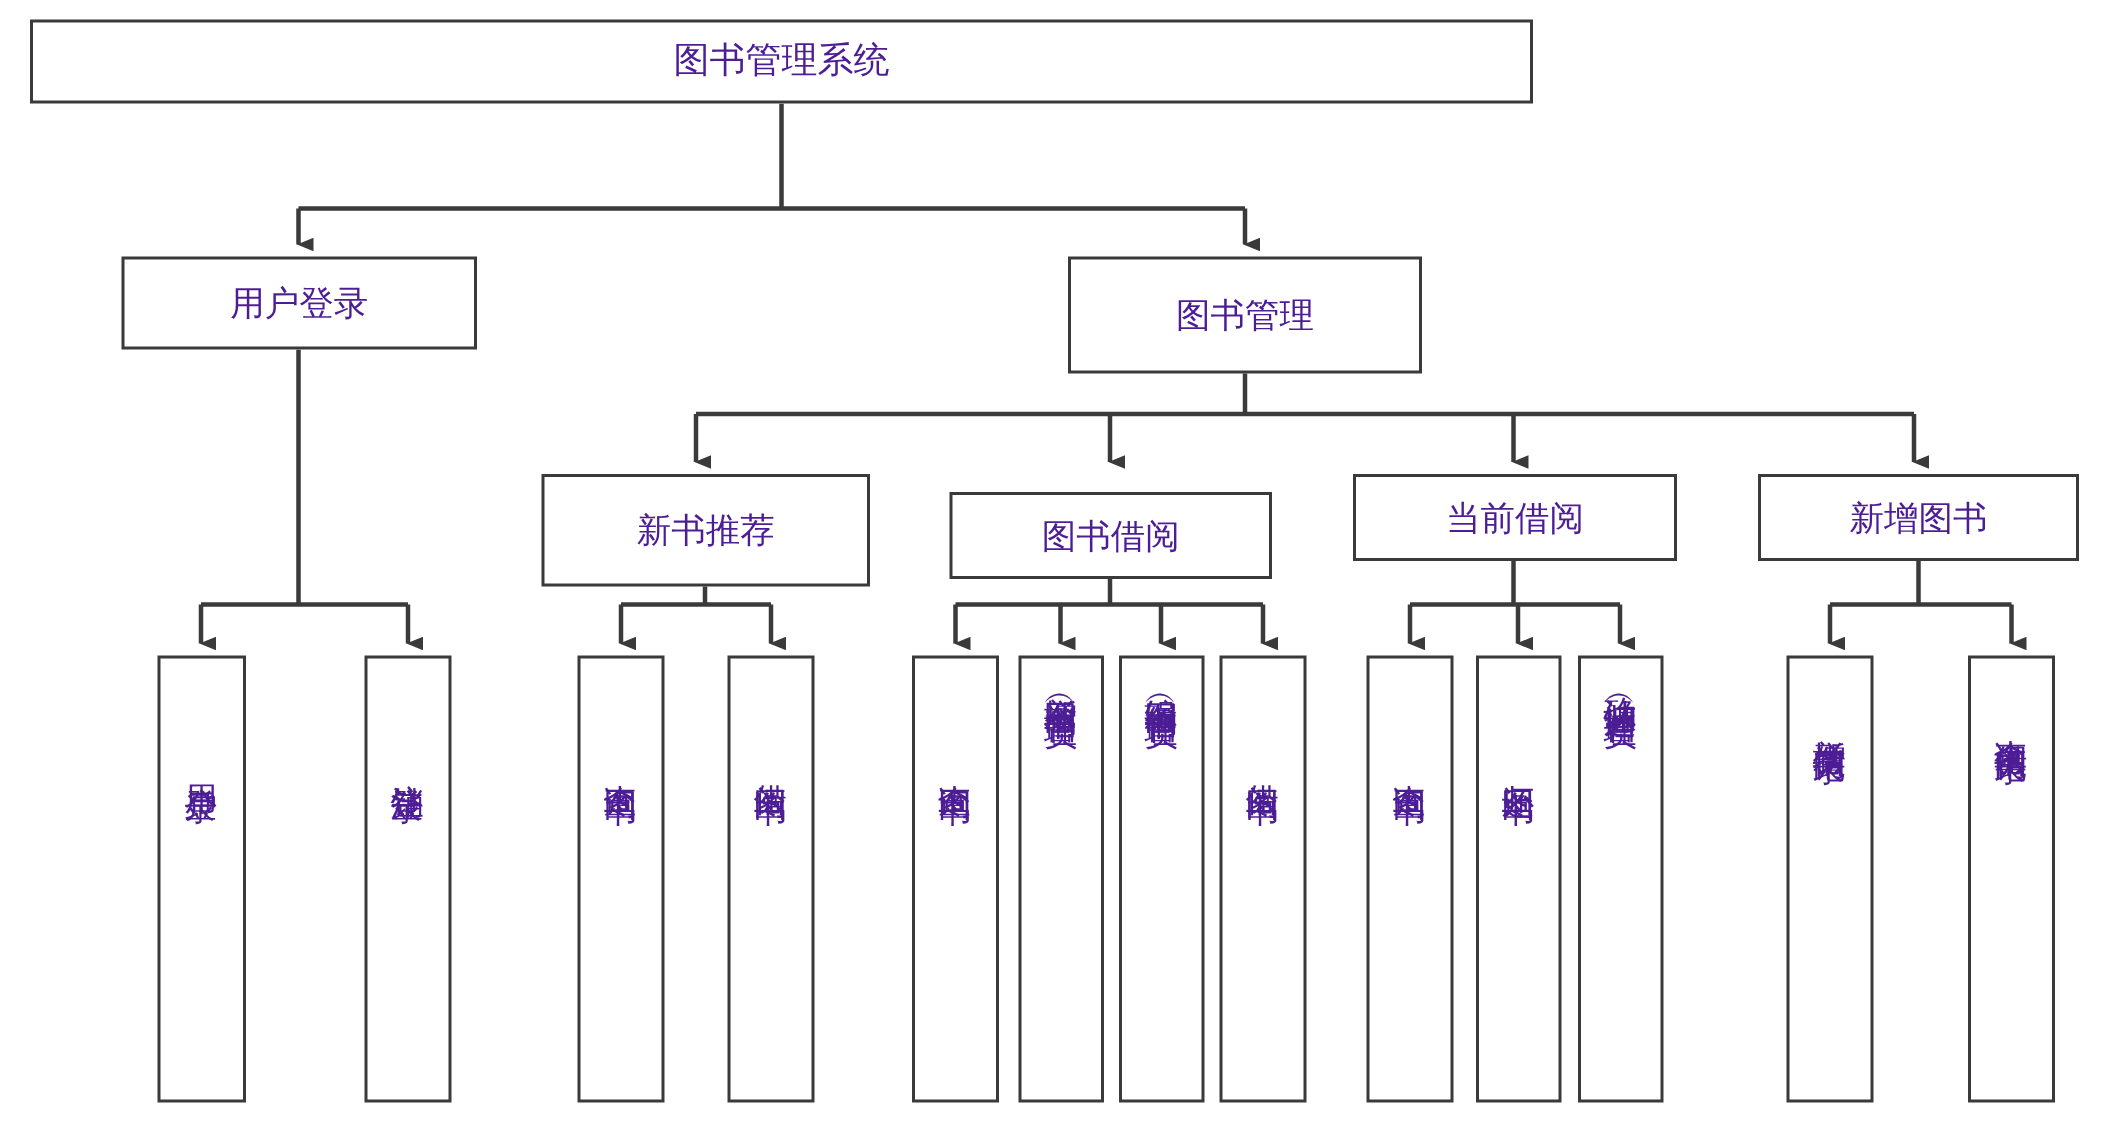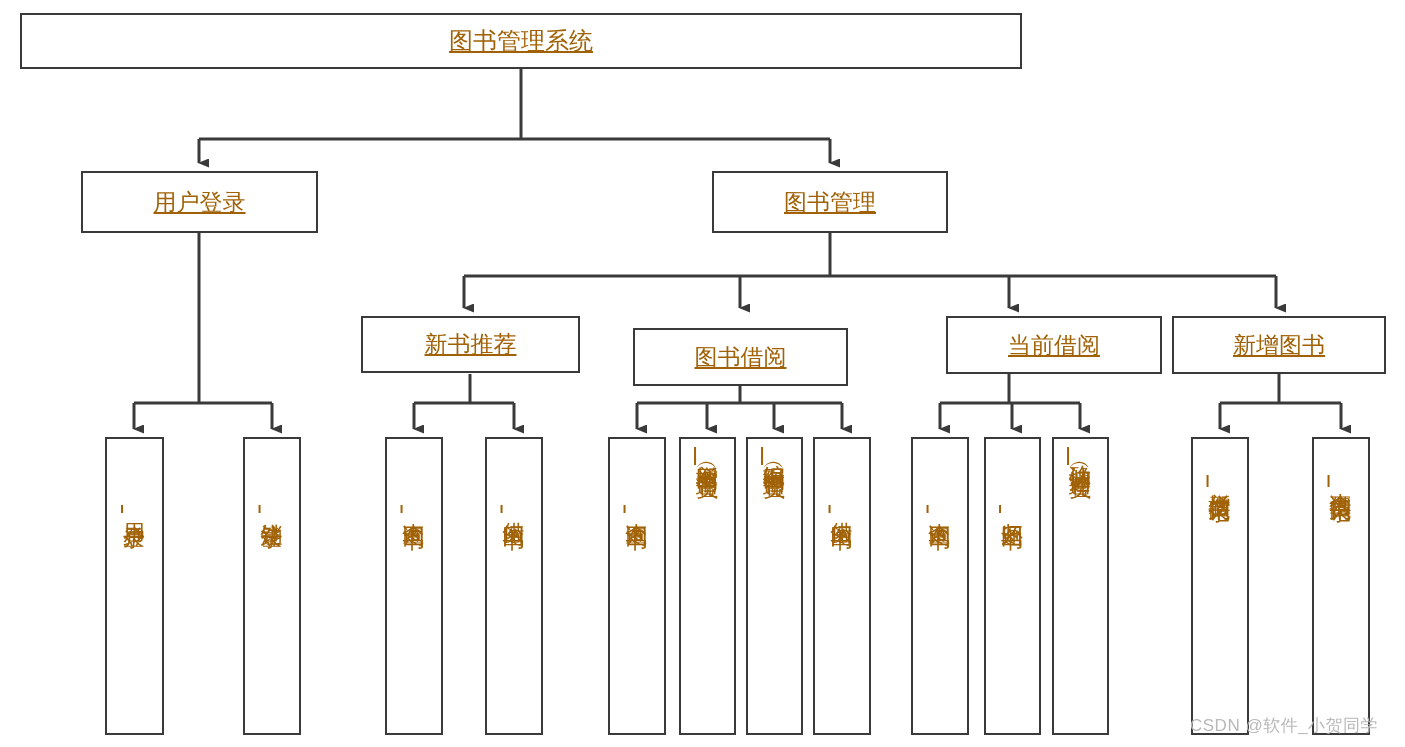--- a/index.html
+++ b/index.html
@@ -13,23 +13,22 @@
   #wires{position:absolute;left:0;top:0;width:1405px;height:747px;}
 
   .node{
     position:absolute;
     box-sizing:border-box;
     background:#ffffff;
     border:2px solid #3a3a3a;
     display:flex;
     align-items:center;
     justify-content:center;
-    color:#a16207;
+    color:#4c1d95;
     line-height:1.0;
-    text-decoration:underline;
   }
   .node.h{
     font-size:23px;
   }
   .node.h .lbl{white-space:nowrap;}
 
   .node.v{
     align-items:flex-start;
     justify-content:center;
     font-size:22px;
@@ -110,31 +109,31 @@
     </g>
   </svg>
 
   <div class="node h root" style="left:20px;top:13px;width:1002px;height:56px;">
     <span class="lbl">图书管理系统</span>
   </div>
 
   <div class="node h" style="left:81px;top:171px;width:237px;height:62px;">
     <span class="lbl">用户登录</span>
   </div>
-  <div class="node h" style="left:712px;top:171px;width:236px;height:62px;">
+  <div class="node h" style="left:712px;top:171px;width:236px;height:78px;">
     <span class="lbl">图书管理</span>
   </div>
 
-  <div class="node h" style="left:361px;top:316px;width:219px;height:57px;">
+  <div class="node h" style="left:361px;top:316px;width:219px;height:75px;">
     <span class="lbl">新书推荐</span>
   </div>
   <div class="node h" style="left:633px;top:328px;width:215px;height:58px;">
     <span class="lbl">图书借阅</span>
   </div>
-  <div class="node h" style="left:902px;top:316px;width:216px;height:58px;margin-left:44px;">
+  <div class="node h" style="left:902px;top:316px;width:216px;height:58px;">
     <span class="lbl">当前借阅</span>
   </div>
   <div class="node h" style="left:1172px;top:316px;width:214px;height:58px;">
     <span class="lbl">新增图书</span>
   </div>
 
   <div class="node v" style="left:105px;top:437px;width:59px;height:298px;padding-top:66px;">
     <span class="lbl">用户登录</span>
   </div>
   <div class="node v" style="left:243px;top:437px;width:58px;height:298px;padding-top:66px;">
@@ -171,15 +170,14 @@
     <span class="lbl">确认归还（管理员）</span>
   </div>
 
   <div class="node v" style="left:1191px;top:437px;width:58px;height:298px;padding-top:36px;">
     <span class="lbl">新增借阅记录</span>
   </div>
   <div class="node v" style="left:1312px;top:437px;width:58px;height:298px;padding-top:36px;">
     <span class="lbl">查询借阅记录</span>
   </div>
 
-  <div class="watermark">CSDN @软件_小贺同学</div>
 
 </div>
 
 </body></html>

